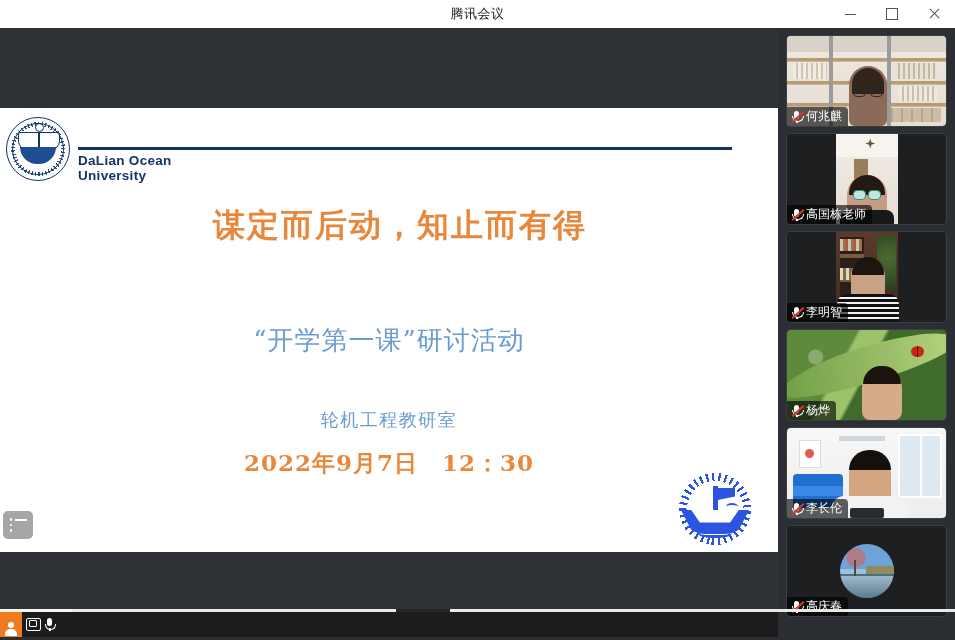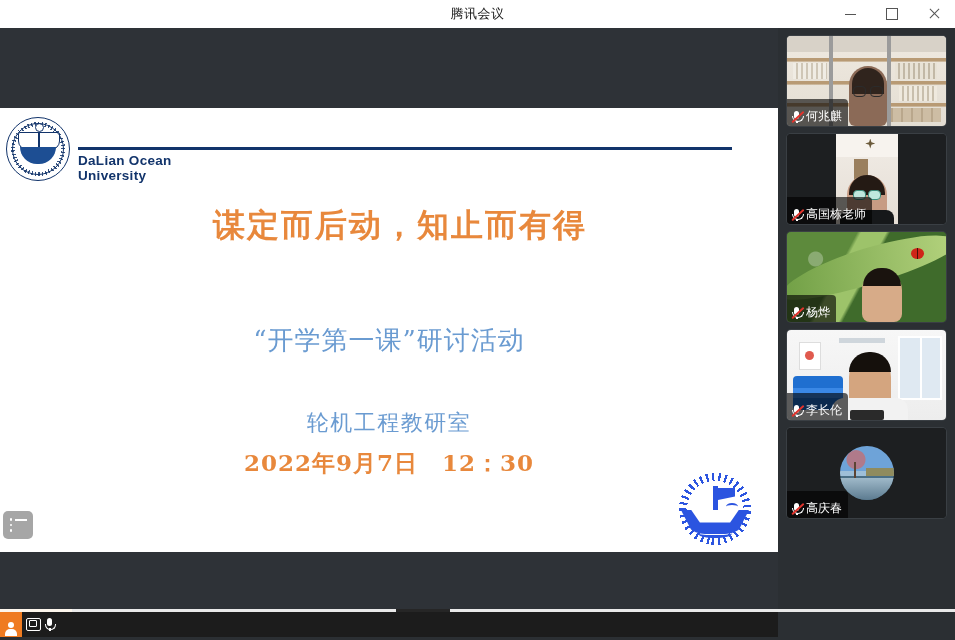--- a/index.html
+++ b/index.html
@@ -98,21 +98,21 @@
     font-size:32px;font-weight:bold;color:#e8883c;letter-spacing:2px;
     font-family:"DejaVu Sans","Liberation Sans",sans-serif;
   }
   .slide-sub{
     position:absolute;left:0;top:215px;width:778px;text-align:center;
     font-size:26px;color:#6a9bd1;letter-spacing:1px;
     font-family:"DejaVu Serif","Liberation Serif",serif;
   }
   .slide-dept{
     position:absolute;left:0;top:300px;width:778px;text-align:center;
-    font-size:22px;color:#6a9bd1;letter-spacing:1.5px;
+    font-size:18px;color:#6a9bd1;letter-spacing:1.5px;
     font-family:"DejaVu Serif","Liberation Serif",serif;
   }
   .slide-date{
     position:absolute;left:0;top:340px;width:778px;text-align:center;
     font-size:23px;font-weight:bold;color:#e8883c;letter-spacing:1px;
     font-family:"DejaVu Serif","Liberation Serif",serif;
   }
 
   
   .school-logo{
@@ -185,21 +185,21 @@
     position:relative;width:159px;height:90px;margin:0 auto 8px auto;
     background:#1d1f21;border-radius:4px;overflow:hidden;
     box-shadow:0 0 0 1px #3a3f44;
   }
   .tile-video{position:absolute;inset:0;}
   .tile-portrait{
     position:absolute;left:50%;top:0;width:62px;height:90px;transform:translateX(-50%);
   }
   .tile-label{
     position:absolute;left:0;bottom:0;height:19px;display:flex;align-items:center;
-    background:rgba(0,0,0,.62);padding:8px 6px 0 4px;border-radius:0 4px 0 0;
+    background:rgba(0,0,0,.62);padding:0 6px 0 4px;border-radius:0 4px 0 0;
   }
   .mic-off{position:relative;width:12px;height:14px;margin-right:3px;flex:0 0 auto;}
   .mic-off .cap{position:absolute;left:3.2px;top:1px;width:5px;height:8px;border-radius:3px;background:#fff;}
   .mic-off .arc{position:absolute;left:1px;top:6.5px;width:9.5px;height:5px;border:1.4px solid #fff;border-top:none;border-radius:0 0 6px 6px;}
   .mic-off .stem{position:absolute;left:5.2px;top:11px;width:1.4px;height:2.6px;background:#fff;}
   .mic-off .slash{position:absolute;left:-1px;top:6px;width:16px;height:2.2px;background:#e0332c;transform:rotate(-42deg);border-radius:1px;}
   .tile-name{color:#fff;font-size:12px;line-height:19px;white-space:nowrap;}
 
   
   .bg-shelf{
@@ -445,20 +445,41 @@
           <span class="mic-off">
             <span class="cap"></span>
               <span class="arc"></span>
               <span class="stem"></span>
               <span class="slash"></span>
           </span>
           <span class="tile-name">高国栋老师</span>
         </div>
       </div>
 
+      <div class="tile">
+        <div class="tile-video bg-off">
+          <div class="tile-portrait bg-study">
+            <div class="study-shelf"></div>
+              <div class="study-books"></div>
+              <div class="study-books2"></div>
+            <div class="study-plant"></div>
+              <div class="head-c"></div>
+              <div class="body-c"></div>
+          </div>
+        </div>
+        <div class="tile-label">
+          <span class="mic-off">
+            <span class="cap"></span>
+              <span class="arc"></span>
+              <span class="stem"></span>
+              <span class="slash"></span>
+          </span>
+          <span class="tile-name">李明智</span>
+        </div>
+      </div>
 
       <div class="tile">
         <div class="tile-video bg-leaf">
           <div class="leaf-blade"></div>
             <div class="ladybug"></div>
             <div class="head-d"></div>
         </div>
         <div class="tile-label">
           <span class="mic-off">
             <span class="cap"></span>

